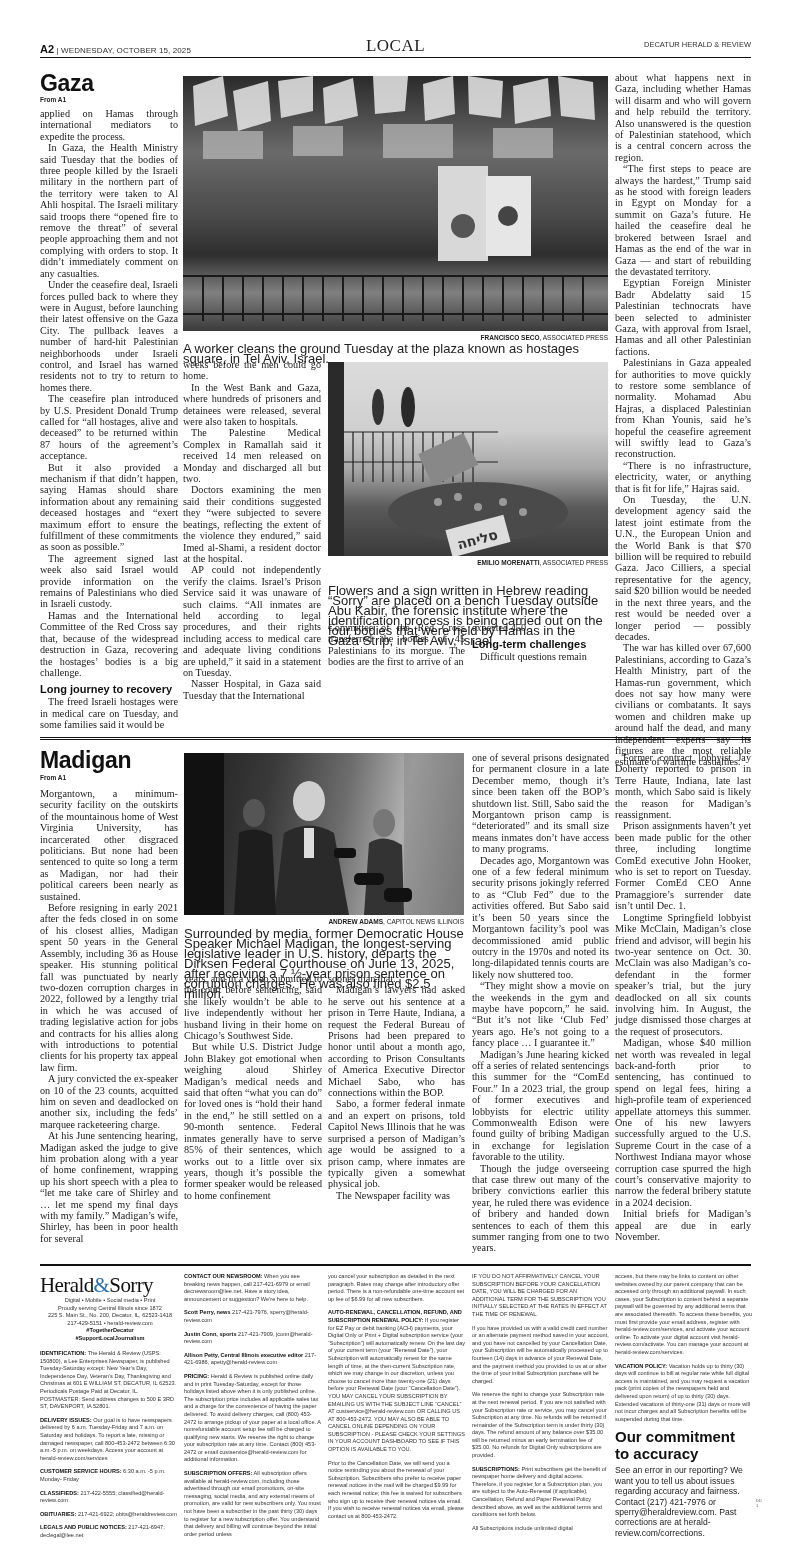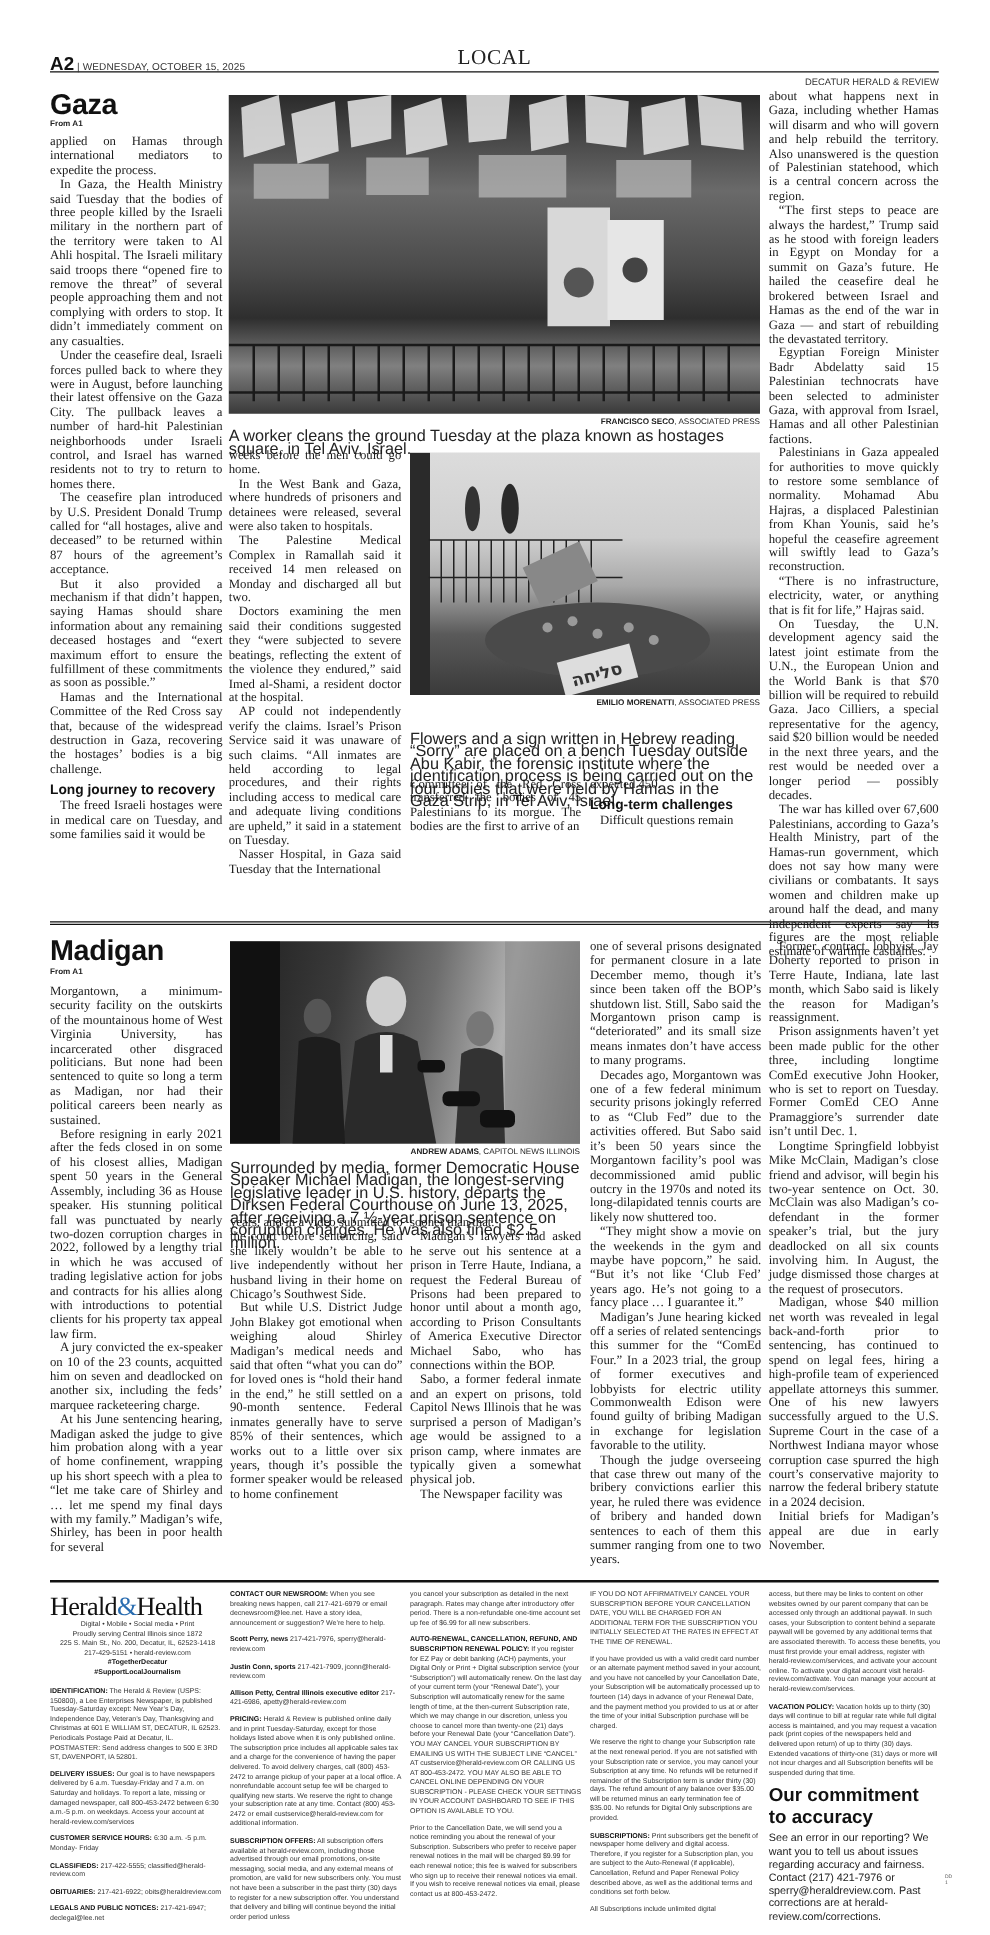--- a/index.html
+++ b/index.html
@@ -1,23 +1,23 @@
 <!DOCTYPE html>
 <html><head>
 <meta charset="utf-8">
 <style>
   * { box-sizing: border-box; margin: 0; padding: 0; }
   body { width: 792px; height: 1548px; background: #fff; position: relative; overflow: hidden; color: #1a1a1a; }
 
   
   .masthead { position: absolute; top: 40px; left: 40px; width: 711px; height: 18px; border-bottom: 1.5px solid #111; }
   .masthead .left { position: absolute; left: 0; top: 3px; font-family: "Liberation Sans", sans-serif; font-size: 8px; color: #333; letter-spacing: 0.1px; }
-  .masthead .left b { font-size: 15px; color: #111; }
+  .masthead .left b { font-size: 11px; color: #111; }
   .masthead .center { position: absolute; left: 0; right: 0; top: -4px; text-align: center; font-family: "Liberation Serif", serif; font-size: 17px; color: #222; letter-spacing: 0.5px; }
-  .masthead .right { position: absolute; right: 0; top: 21px; font-family: "Liberation Sans", sans-serif; font-size: 7.5px; color: #333; }
+  .masthead .right { position: absolute; right: 0; top: 0; font-family: "Liberation Sans", sans-serif; font-size: 7.5px; color: #333; }
 
   .headline { position: absolute; font-family: "Liberation Sans", sans-serif; font-weight: bold; font-size: 23px; color: #111; letter-spacing: -0.3px; }
   .fromA1 { position: absolute; font-family: "Liberation Sans", sans-serif; font-weight: bold; font-size: 6.5px; color: #222; }
 
   .col { position: absolute; font-family: "Liberation Serif", "DejaVu Serif", serif; font-size: 10.2px; line-height: 11.4px; text-align: justify; color: #1a1a1a; hyphens: auto; }
   .col p { text-indent: 8px; }
   .col p.noindent { text-indent: 0; }
   .subhead { font-family: "Liberation Sans", sans-serif; font-weight: bold; font-size: 11px; line-height: 14px; color: #111; margin-top: 4px; text-indent: 0 !important; }
 
   .photo { position: absolute; background: #555; overflow: hidden; }
@@ -49,20 +49,21 @@
 
 <div class="headline" style="left:40px; top:70px;">Gaza</div>
 <div class="fromA1" style="left:40px; top:96px;">From A1</div>
 
 <div class="col" id="gaza-col1" style="left:40px; top:108px; width:138px;">
     <p class="noindent">applied on Hamas through international mediators to expedite the process.</p>
     <p>In Gaza, the Health Ministry said Tuesday that the bodies of three people killed by the Israeli military in the northern part of the territory were taken to Al Ahli hospital. The Israeli military said troops there “opened fire to remove the threat” of several people approaching them and not complying with orders to stop. It didn’t immediately comment on any casualties.</p>
     <p>Under the ceasefire deal, Israeli forces pulled back to where they were in August, before launching their latest offensive on the Gaza City. The pullback leaves a number of hard-hit Palestinian neighborhoods under Israeli control, and Israel has warned residents not to try to return to homes there.</p>
     <p>The ceasefire plan introduced by U.S. President Donald Trump called for “all hostages, alive and deceased” to be returned within 87 hours of the agreement’s acceptance.</p>
     <p>But it also provided a mechanism if that didn’t happen, saying Hamas should share information about any remaining deceased hostages and “exert maximum effort to ensure the fulfillment of these commitments as soon as possible.”</p>
+    <p>The agreement signed last week also said Israel would provide information on the remains of Palestinians who died in Israeli custody.</p>
     <p>Hamas and the International Committee of the Red Cross say that, because of the widespread destruction in Gaza, recovering the hostages’ bodies is a big challenge.</p>
     <div class="subhead">Long journey to recovery</div>
     <p>The freed Israeli hostages were in medical care on Tuesday, and some families said it would be</p>
   </div>
 
 <div class="photo" style="left:183px; top:76px; width:425px; height:255px; background: linear-gradient(180deg,#2b2b2b 0%,#6a6a6a 30%,#4a4a4a 55%,#2e2e2e 70%,#808080 85%,#3a3a3a 100%);">
   <svg width="425" height="255">
     <g fill="#e8e8e8" opacity="0.85">
       <polygon points="10,10 40,0 45,40 12,50"></polygon>
         <polygon points="50,15 85,5 88,45 55,55"></polygon>
@@ -200,21 +201,21 @@
 <div class="col" id="mad-col5" style="left:615px; top:752px; width:136px;">
     <p>Former contract lobbyist Jay Doherty reported to prison in Terre Haute, Indiana, late last month, which Sabo said is likely the reason for Madigan’s reassignment.</p>
     <p>Prison assignments haven’t yet been made public for the other three, including longtime ComEd executive John Hooker, who is set to report on Tuesday. Former ComEd CEO Anne Pramaggiore’s surrender date isn’t until Dec. 1.</p>
     <p>Longtime Springfield lobbyist Mike McClain, Madigan’s close friend and advisor, will begin his two-year sentence on Oct. 30. McClain was also Madigan’s co-defendant in the former speaker’s trial, but the jury deadlocked on all six counts involving him. In August, the judge dismissed those charges at the request of prosecutors.</p>
     <p>Madigan, whose $40 million net worth was revealed in legal back-and-forth prior to sentencing, has continued to spend on legal fees, hiring a high-profile team of experienced appellate attorneys this summer. One of his new lawyers successfully argued to the U.S. Supreme Court in the case of a Northwest Indiana mayor whose corruption case spurred the high court’s conservative majority to narrow the federal bribery statute in a 2024 decision.</p>
     <p>Initial briefs for Madigan’s appeal are due in early November.</p>
   </div>
 
 <div class="rule" style="top:1264px; height:2px; border-bottom:none; border-top:2px solid #111;"></div>
 
-<div class="logo"><span>Herald</span><span class="amp">&amp;</span><span>Health</span></div>
+<div class="logo"><span>Herald</span><span class="amp">&amp;</span><span>Sorry</span></div>
 <div class="fcol fcenter" style="left:40px; top:1297px; width:140px;">
   <div>Digital  •  Mobile  •  Social media  •  Print</div>
   <div>Proudly serving Central Illinois since 1872</div>
   <div>225 S. Main St., No. 200, Decatur, IL, 62523-1418</div>
   <div>217-429-5151  •  herald-review.com</div>
   <div style="font-weight:bold;color:#111">#TogetherDecatur</div>
   <div style="font-weight:bold;color:#111">#SupportLocalJournalism</div>
 </div>
 <div class="fcol" id="f-col1" style="left:40px; top:1350px; width:140px;">
     <p><b>IDENTIFICATION:</b><span> The Herald &amp; Review (USPS: 150800), a Lee Enterprises Newspaper, is published Tuesday-Saturday except: New Year’s Day, Independence Day, Veteran’s Day, Thanksgiving and Christmas at 601 E WILLIAM ST, DECATUR, IL 62523. Periodicals Postage Paid at Decatur, IL. POSTMASTER: Send address changes to 500 E 3RD ST, DAVENPORT, IA 52801.</span></p>

